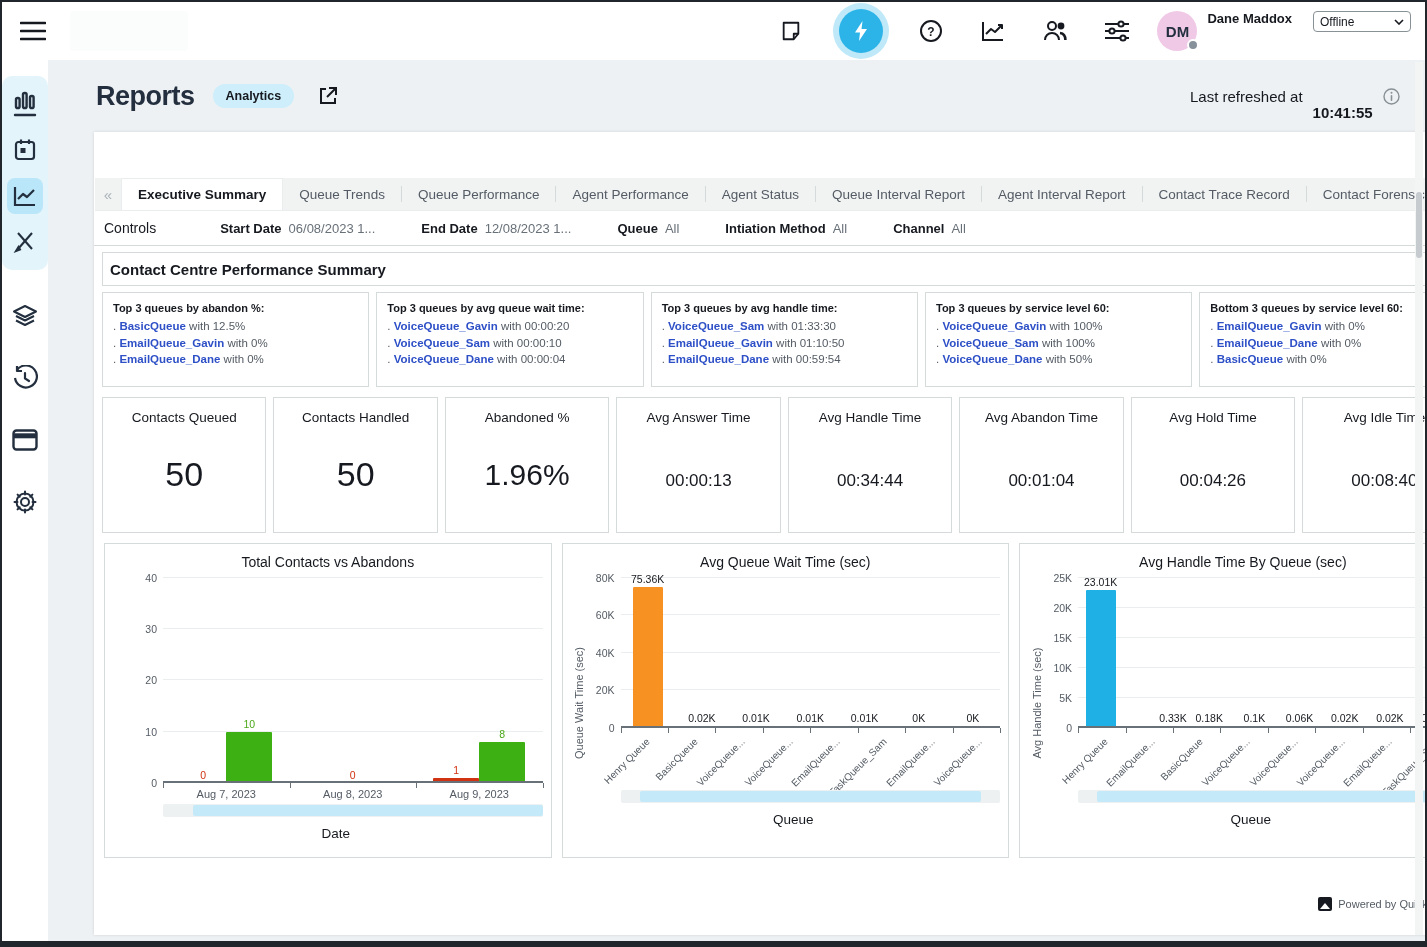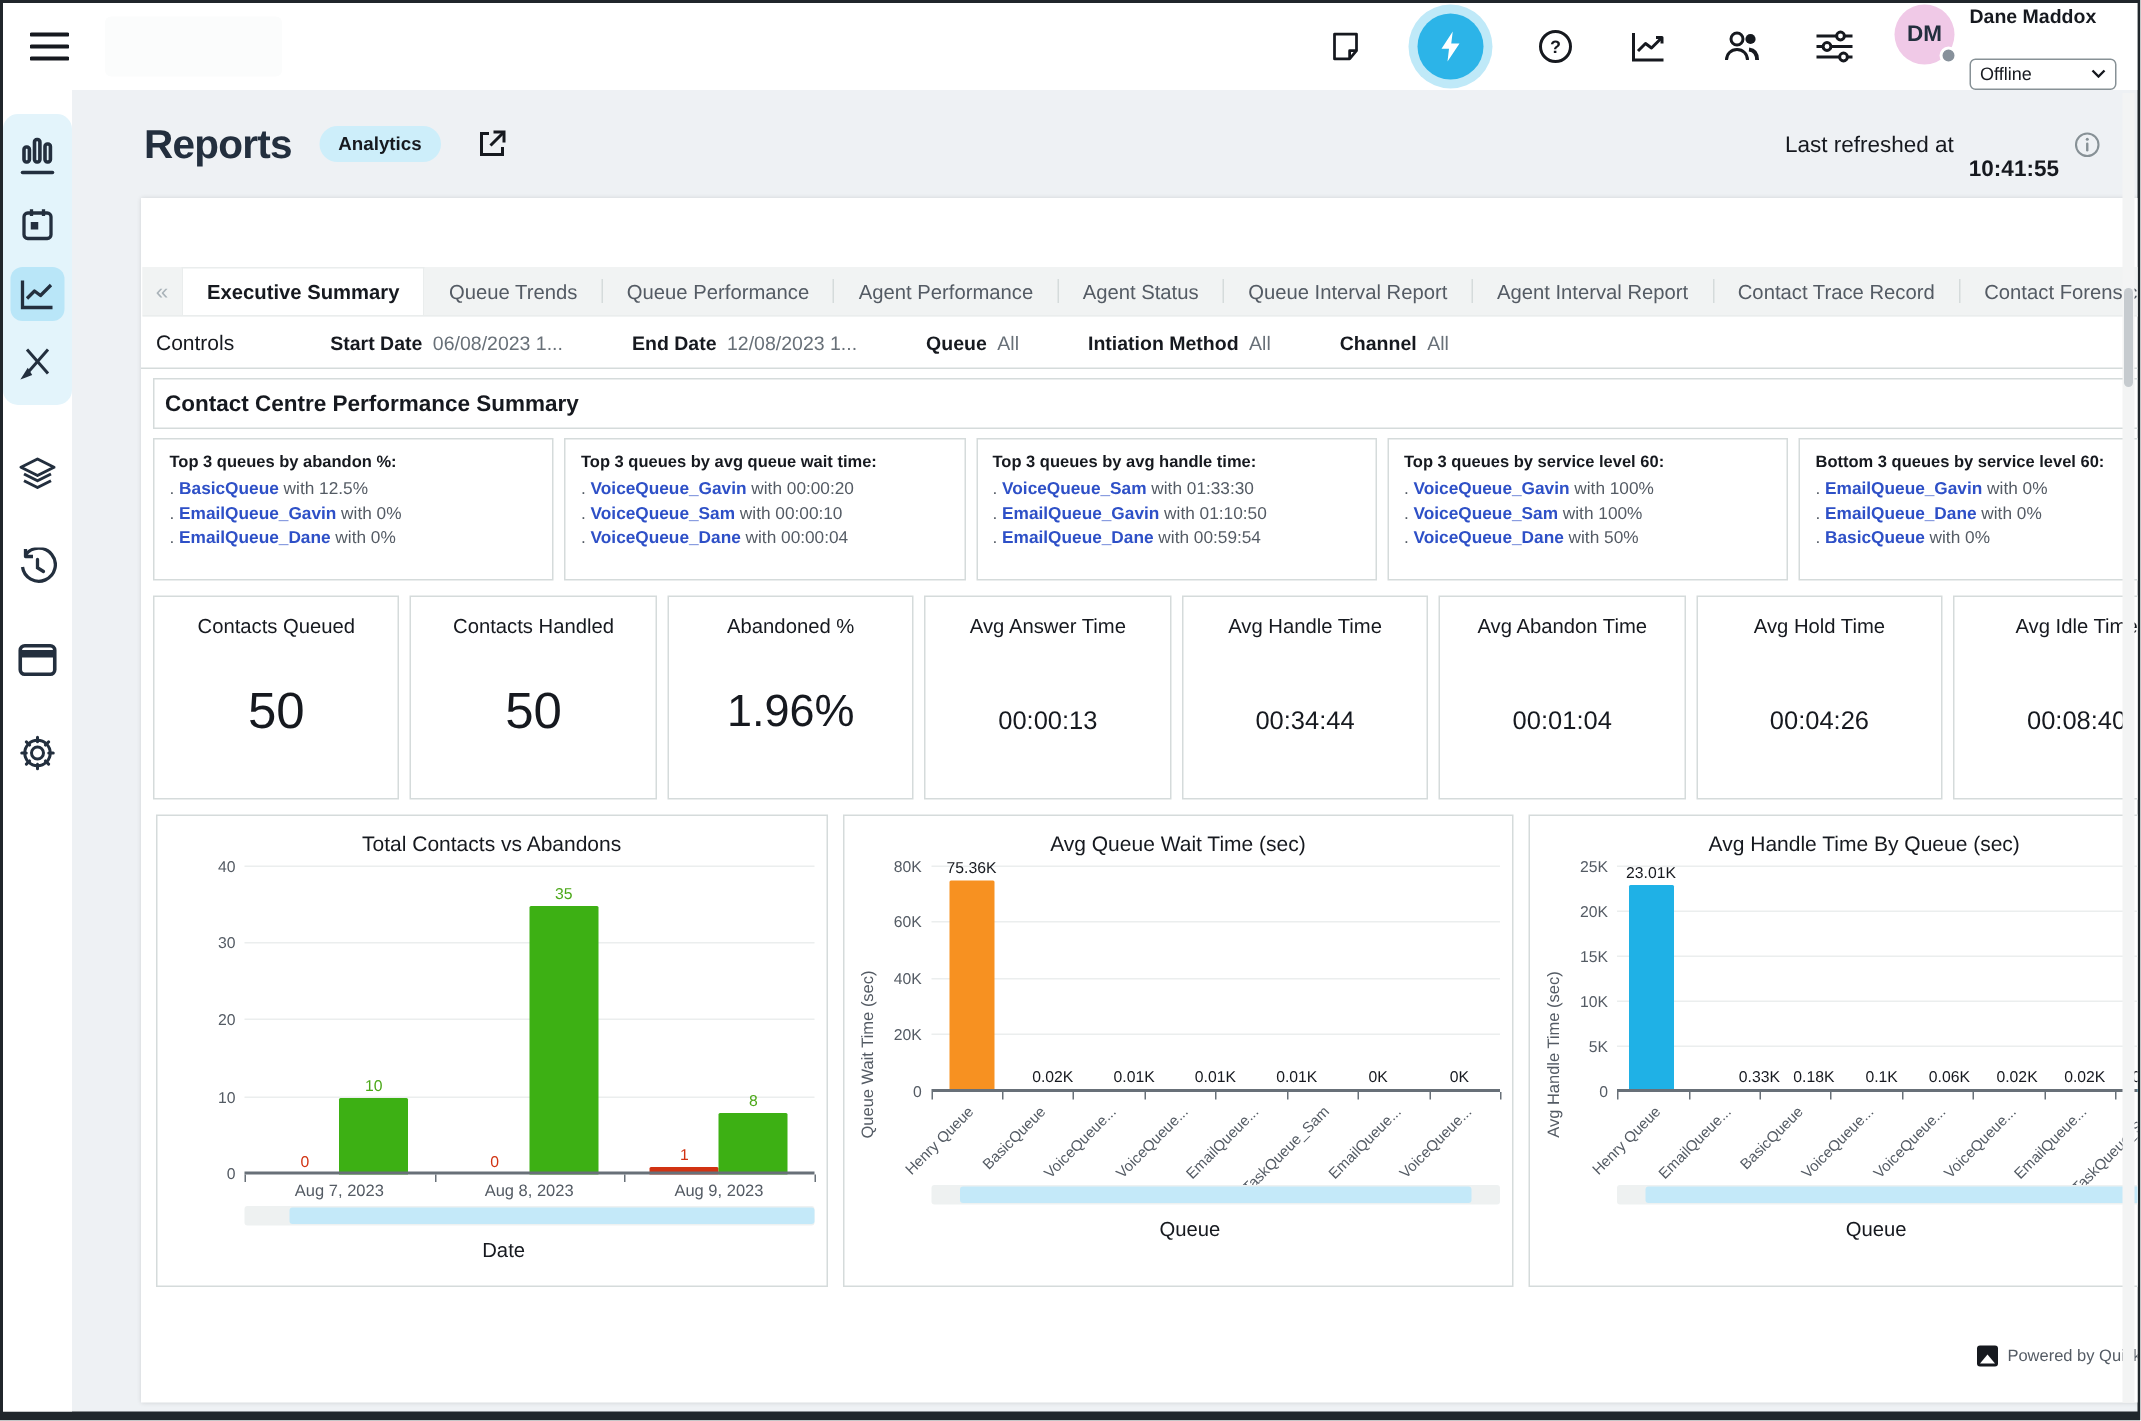--- a/index.html
+++ b/index.html
@@ -14,21 +14,21 @@
   .tb-spacer { flex:1; }
   .tb-icons { display:flex; align-items:center; gap:34px; margin-right:26px; }
   .icon-btn { width:28px; height:28px; display:flex; align-items:center; justify-content:center; cursor:pointer; color:#16191f; }
   .bolt-wrap { width:44px; height:44px; border-radius:50%; background:#2cb4e8;
                box-shadow:0 0 0 6px #bfe9f8; display:flex; align-items:center; justify-content:center; cursor:pointer; }
   .user-area { display:flex; align-items:flex-start; gap:10px; }
   .avatar { width:40px; height:40px; border-radius:50%; background:#f0c9e7; color:#232f3e; font-weight:bold;
             font-size:15px; display:flex; align-items:center; justify-content:center; position:relative; }
   .avatar .dot { position:absolute; right:-2px; bottom:0; width:12px; height:12px; border-radius:50%;
                  background:#87919b; border:2px solid #fff; }
-  .user-meta { display:flex; flex-direction:column; gap:21px; }
+  .user-meta { display:flex; flex-direction:row; gap:21px; }
   .user-name { font-size:13px; font-weight:bold; color:#16191f; }
   .status-select { width:98px; height:21px; border:1px solid #879196; border-radius:4px; font-size:12px;
                    color:#16191f; display:flex; align-items:center; justify-content:space-between;
                    padding:0 6px; background:#fff; cursor:pointer; }
 
   
   .body-row { display:flex; height:883px;gap:28px; }
   .sidebar { width:62px; background:#fff; padding-top:16px; display:flex; flex-direction:column; align-items:center; }
   .side-group { background:#e3f4fb; border-radius:10px; padding:10px 0; display:flex; flex-direction:column;
                 align-items:center; gap:10px; width:46px; }
@@ -466,24 +466,20 @@
                         <div class="bar-col">
                           <div class="bar-label" style="color: rgb(76, 168, 25);">10</div>
                           <div class="bar" style="height: 51.25px; width: 46px; background: rgb(61, 176, 20);"></div>
                         </div>
                       </div>
                       <div class="slot">
                         <div class="bar-col">
                           <div class="bar-label" style="color: rgb(209, 50, 18);">0</div>
                           <div class="bar" style="height: 0px; width: 46px; background: rgb(209, 50, 18);"></div>
                         </div>
-                        <div class="bar-col">
-                          <div class="bar-label" style="color: rgb(76, 168, 25);">35</div>
-                          <div class="bar" style="height: 179.375px; width: 46px; background: rgb(61, 176, 20);"></div>
-                        </div>
                       </div>
                       <div class="slot">
                         <div class="bar-col">
                           <div class="bar-label" style="color: rgb(209, 50, 18);">1</div>
                           <div class="bar" style="height: 5.125px; width: 46px; background: rgb(209, 50, 18);"></div>
                         </div>
                         <div class="bar-col">
                           <div class="bar-label" style="color: rgb(76, 168, 25);">8</div>
                           <div class="bar" style="height: 41px; width: 46px; background: rgb(61, 176, 20);"></div>
                         </div>

